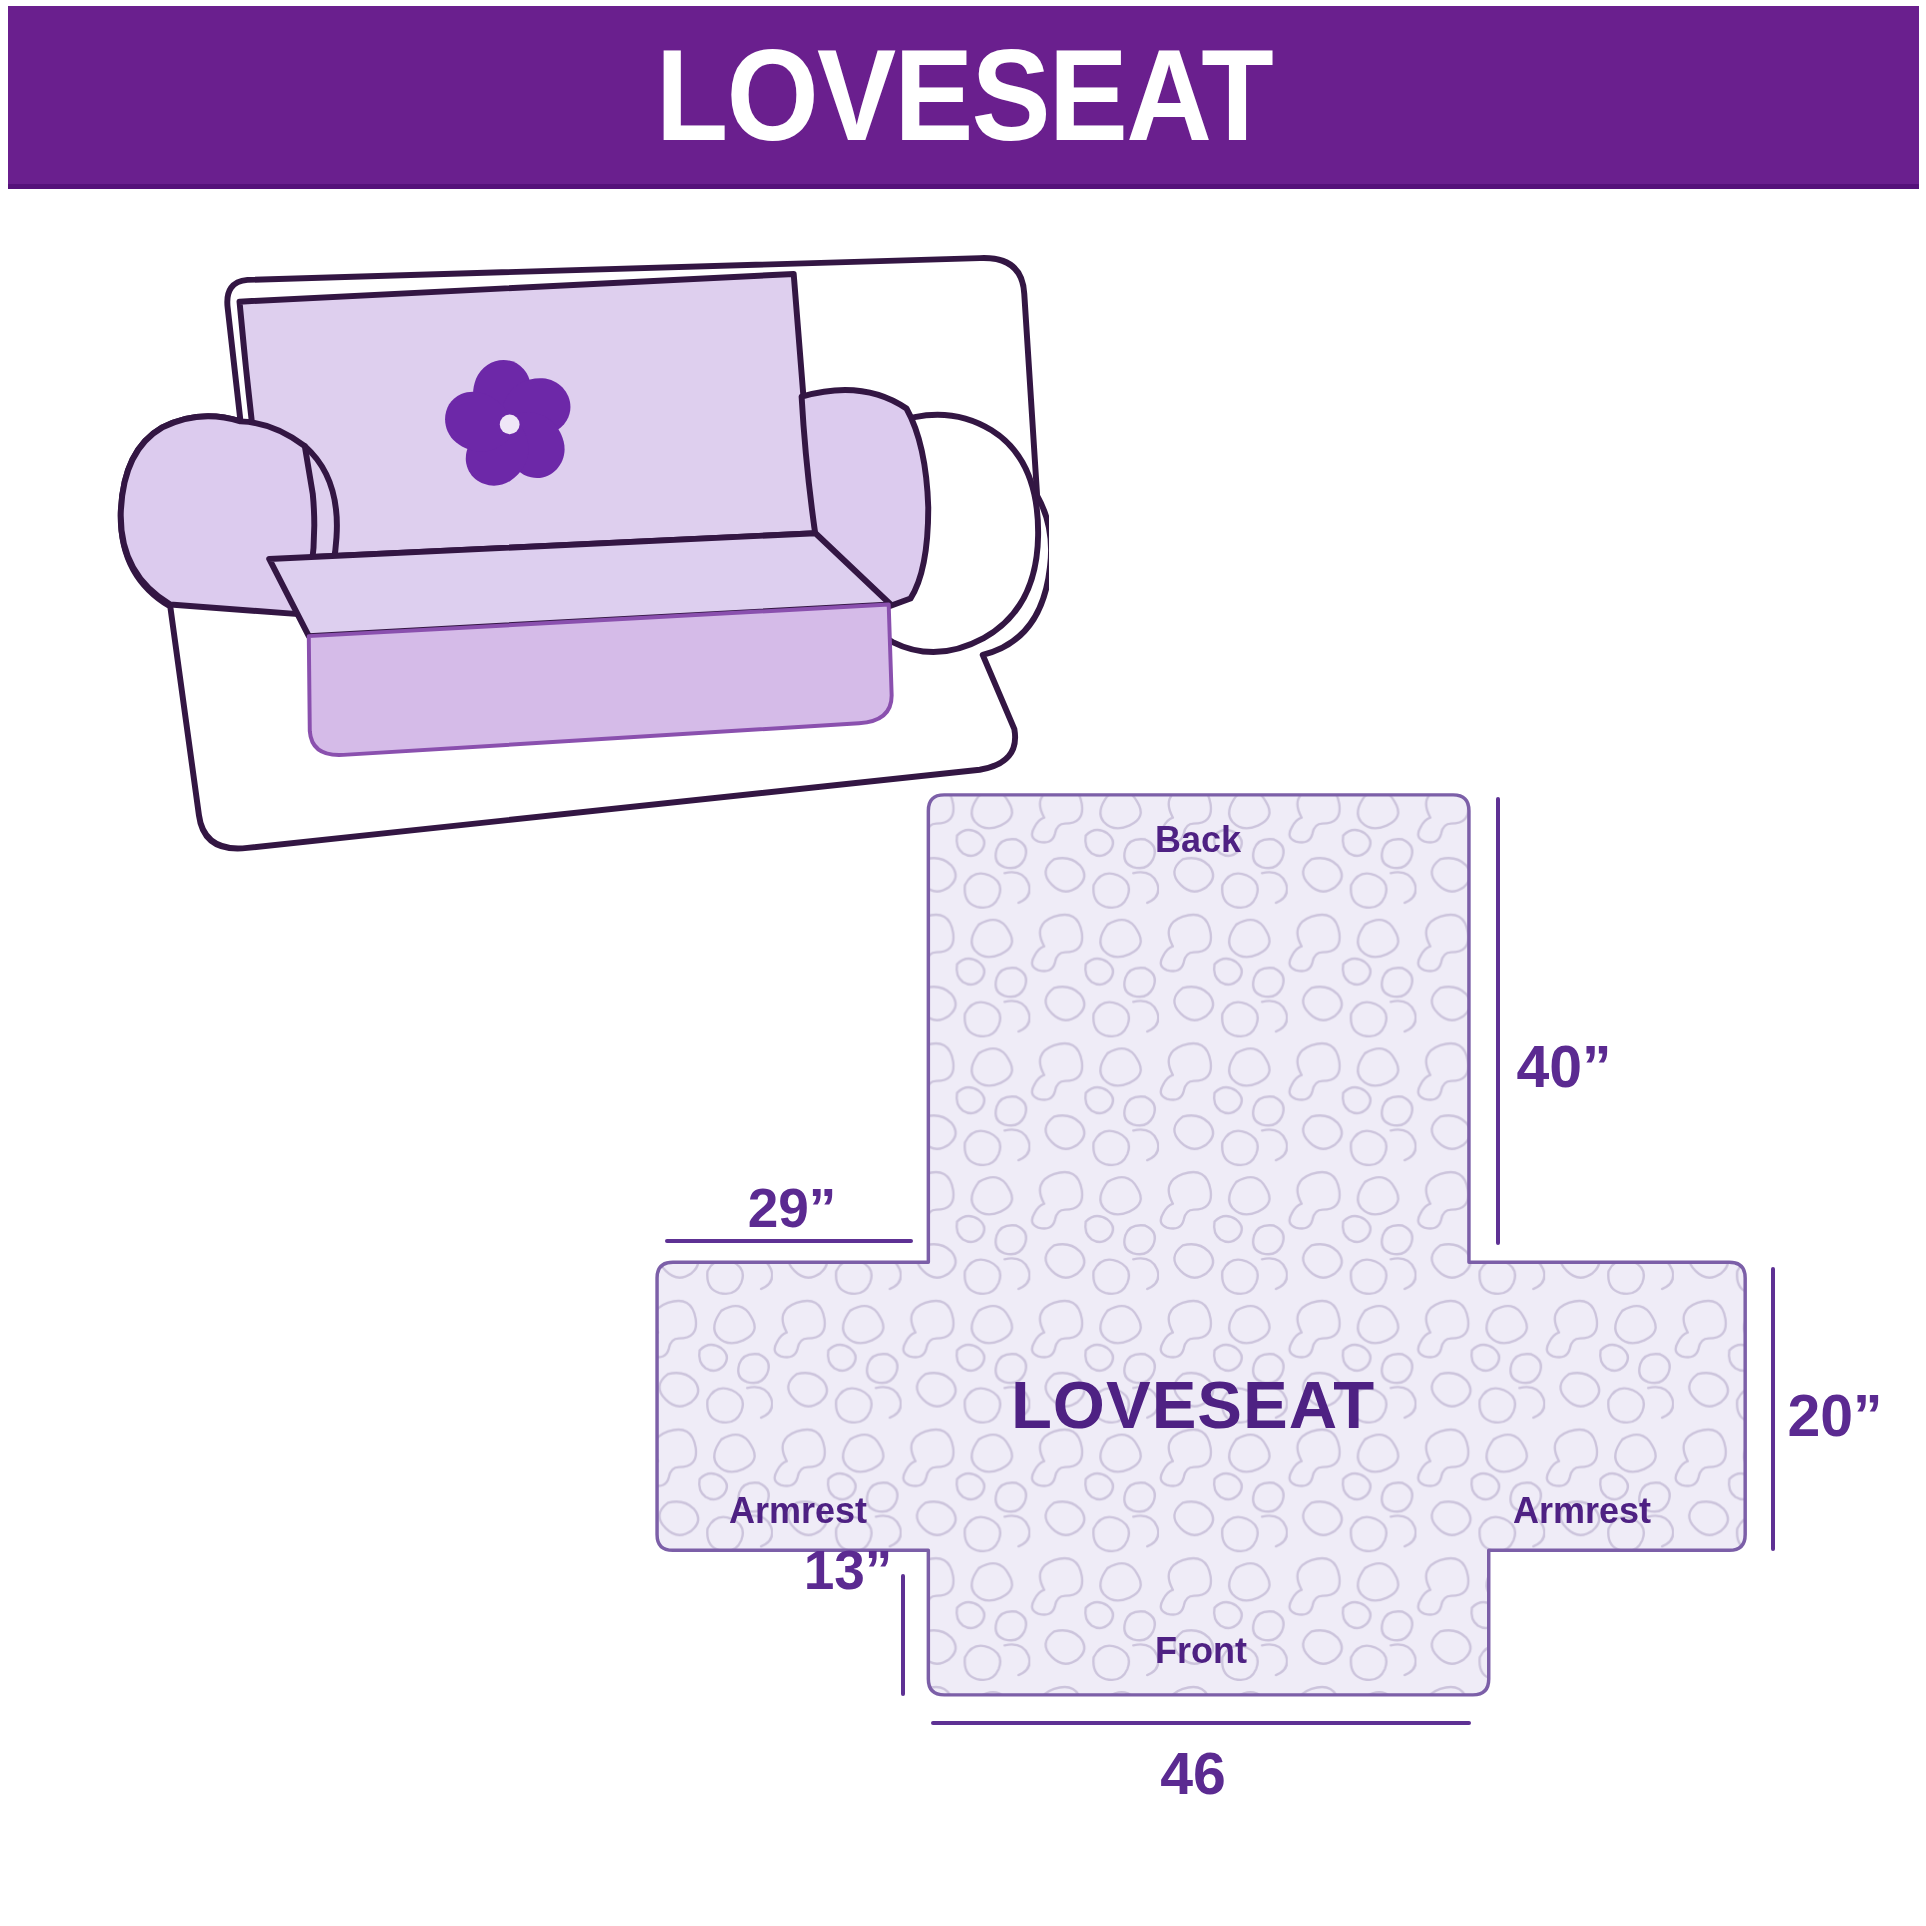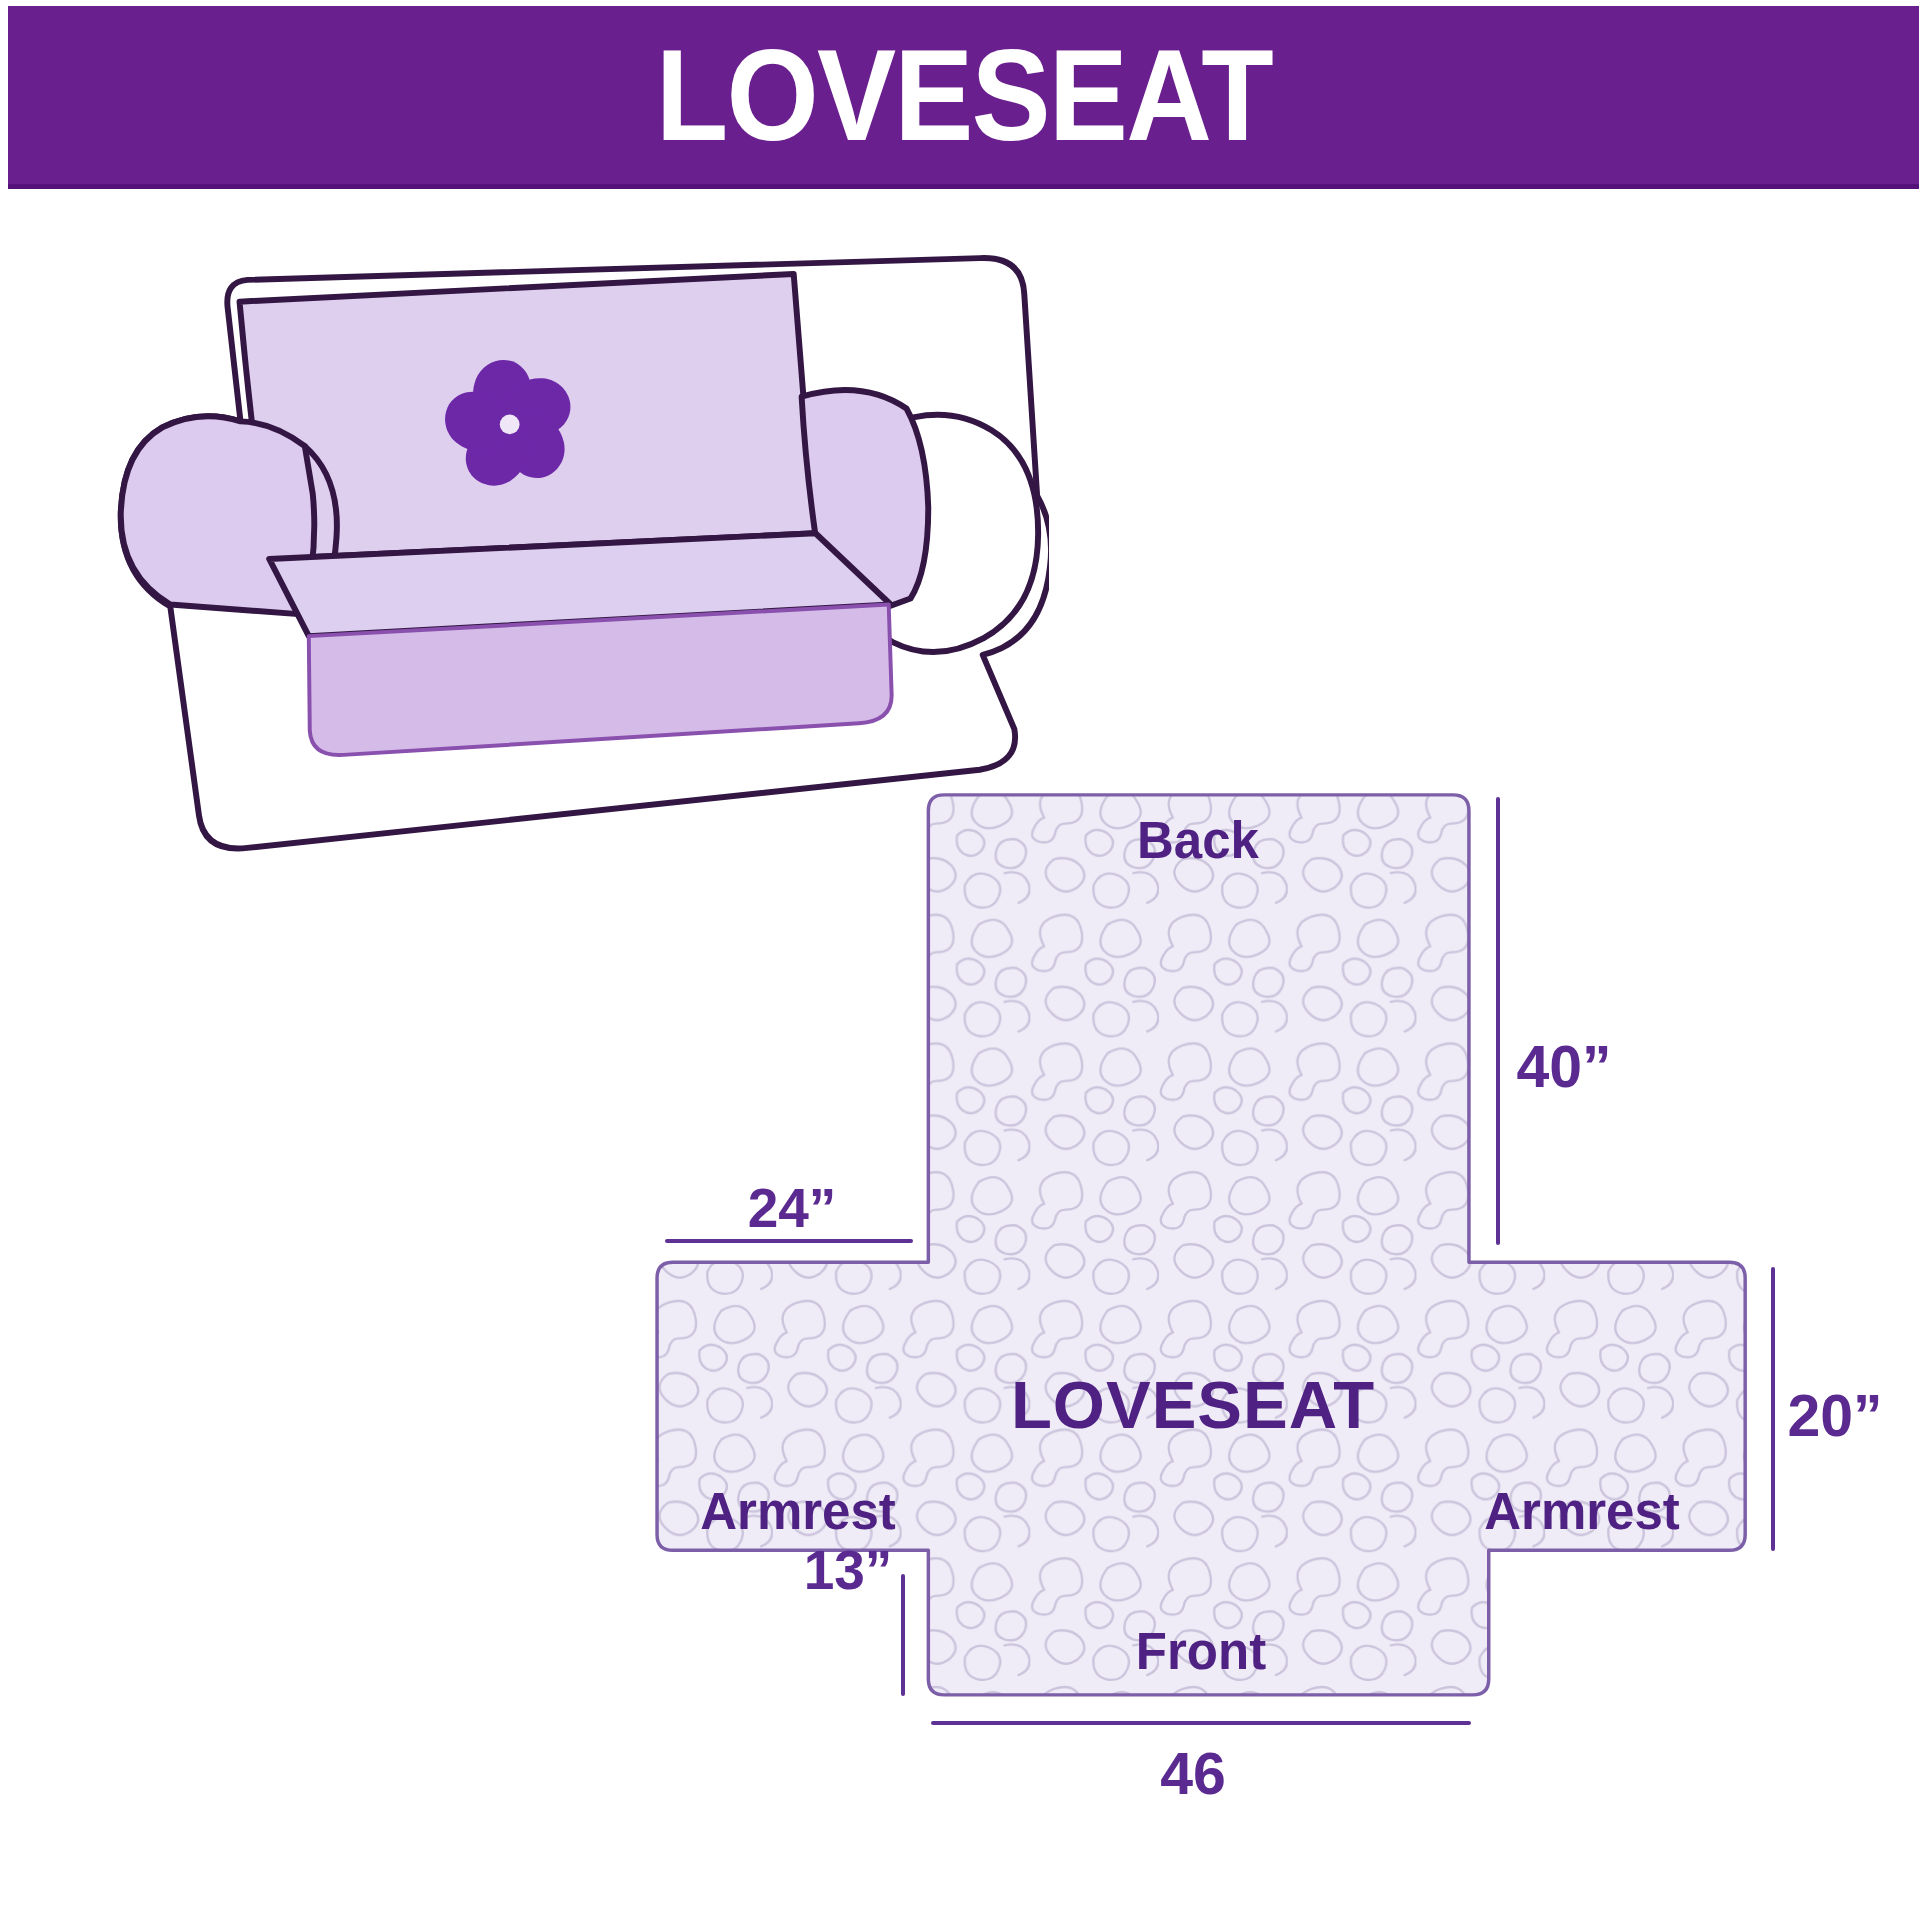--- a/index.html
+++ b/index.html
@@ -17,21 +17,21 @@
              transform:scaleX(0.92);}
 
   
   .sofa{position:absolute;left:99px;top:248px;width:950px;height:614px;}
 
   
   .diagram-svg{position:absolute;left:644px;top:782px;width:1238px;height:1000px;}
 
   .lbl{position:absolute;transform:translate(-50%,-50%);
        color:var(--label-text,#4e2183);font-weight:700;white-space:nowrap;}
-  .lbl.panel{font-size:51px;}
+  .lbl.panel{font-size:36px;}
   .lbl.product{font-size:67px;letter-spacing:1px;}
   .dimv{position:absolute;transform:translate(-50%,-50%);
         color:var(--dim-text,#5b2a91);font-weight:700;white-space:nowrap;text-align:right;}
   .dim-line{position:absolute;background:var(--dim-line,#5e3194);border-radius:2px;}
 </style>
 </head>
 <body>
 
 <div class="page">
 
@@ -102,21 +102,21 @@
   <div class="lbl panel" style="left:1198px;top:840px;">Back</div>
   <div class="lbl product" style="left:1193px;top:1404px;">LOVESEAT</div>
   <div class="lbl panel" style="left:798px;top:1511px;">Armrest</div>
   <div class="lbl panel" style="left:1582px;top:1511px;">Armrest</div>
   <div class="lbl panel" style="left:1201px;top:1651px;">Front</div>
 
   <div class="dim-line" style="left:1496px;top:797px;width:4px;height:448px;"></div>
   <div class="dimv" style="left:1564px;top:1067px;font-size:59px;">40”</div>
 
   <div class="dim-line" style="left:665px;top:1239px;width:248px;height:4px;"></div>
-  <div class="dimv" style="left:792px;top:1208px;font-size:55px;">24”</div>
+  <div class="dimv" style="left:792px;top:1208px;font-size:55px;">29”</div>
 
   <div class="dim-line" style="left:1771px;top:1267px;width:4px;height:284px;"></div>
   <div class="dimv" style="left:1835px;top:1416px;font-size:59px;">20”</div>
 
   <div class="dim-line" style="left:901px;top:1574px;width:4px;height:122px;"></div>
   <div class="dimv" style="left:848px;top:1570px;font-size:55px;">13”</div>
 
   <div class="dim-line" style="left:931px;top:1721px;width:540px;height:4px;"></div>
   <div class="dimv" style="left:1193px;top:1774px;font-size:59px;">46</div>
 

